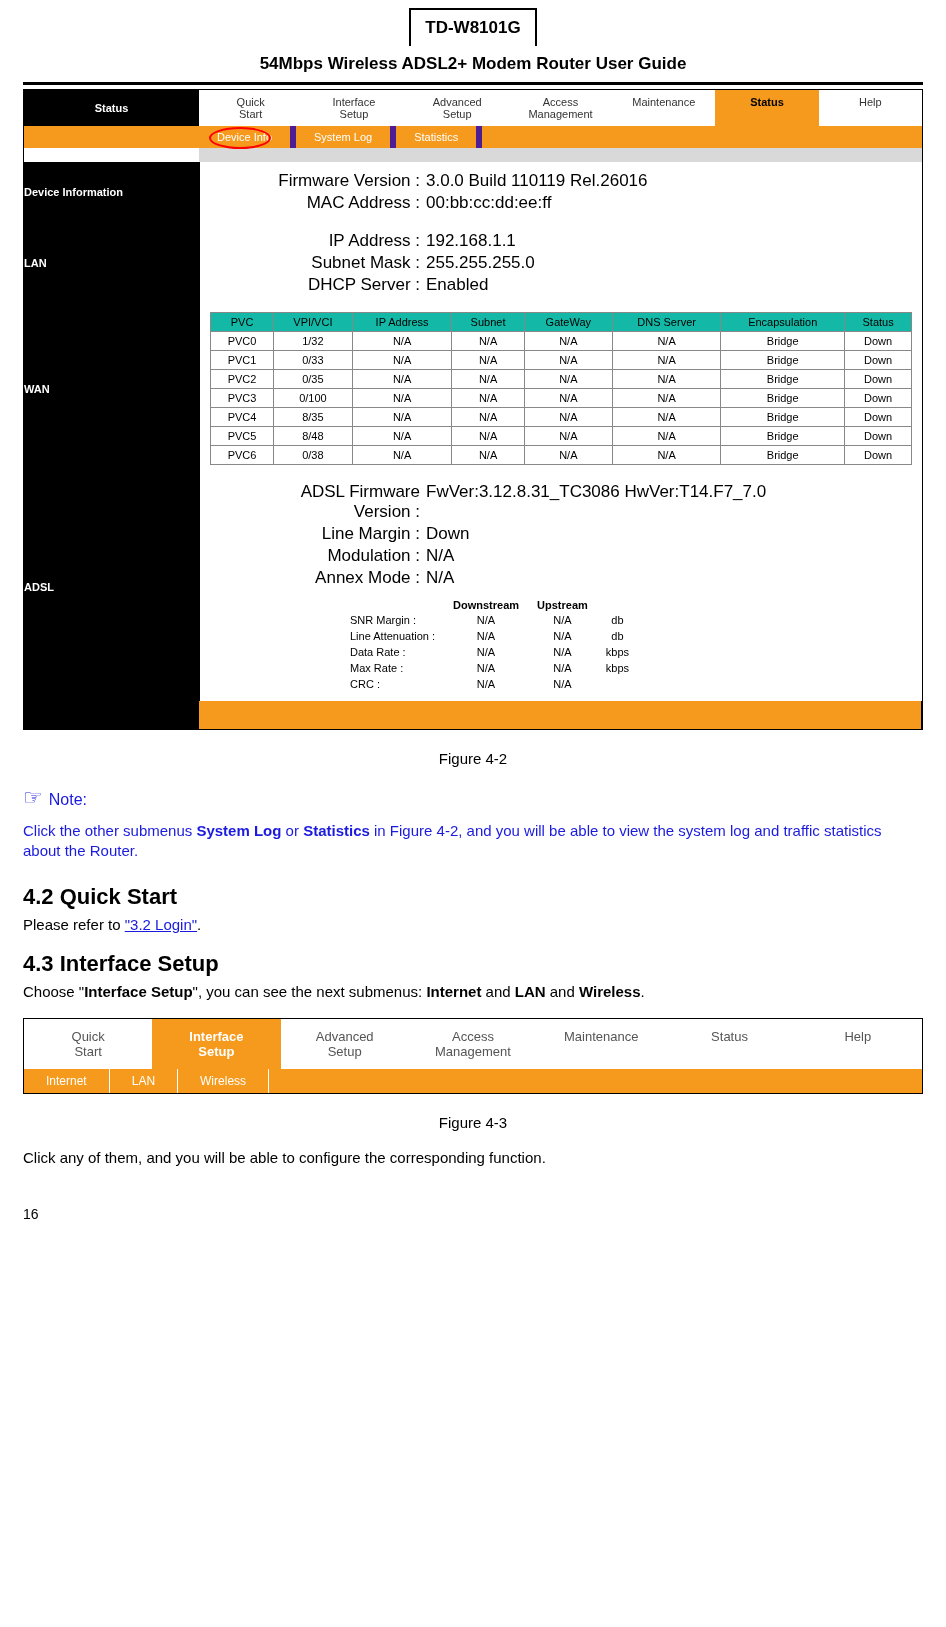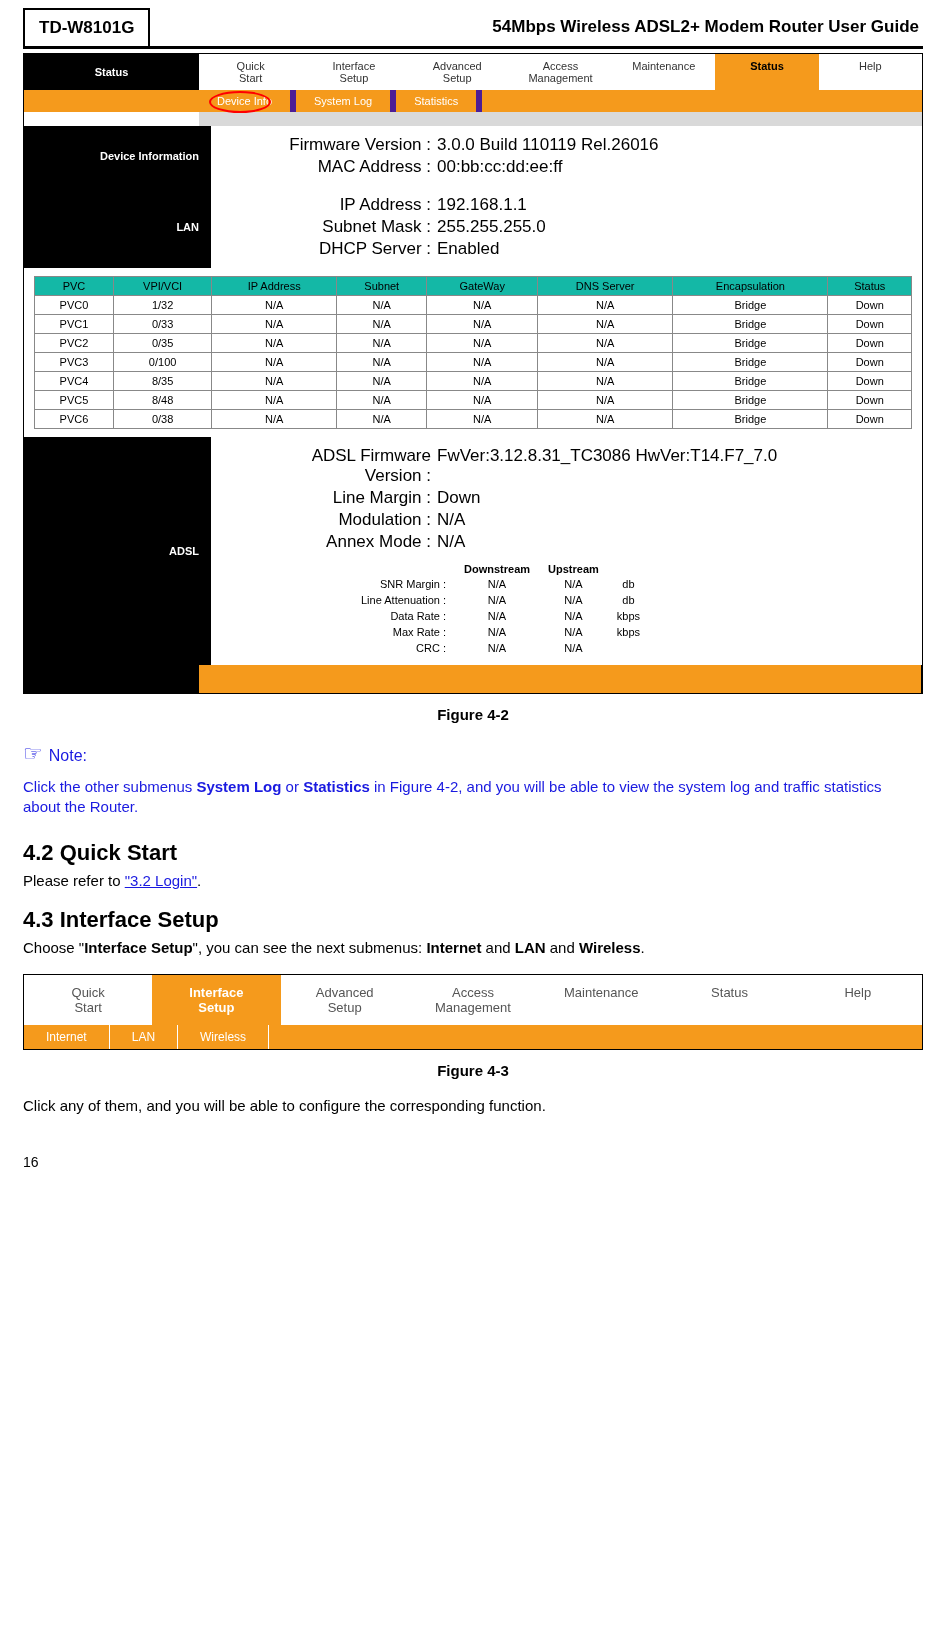--- a/index.html
+++ b/index.html
@@ -1,45 +1,45 @@
 <!DOCTYPE html>
 <html><head>
 <meta charset="utf-8">
 <style>
 body { font-family: Arial, sans-serif; font-size: 13px; margin: 0; background:#fff; }
 .page { width: 900px; margin: 0 auto 40px; padding: 0 15px; }
-.hdr { display:flex; align-items:center; border-bottom: 3px solid #000; padding: 8px 0 0; }
+.hdr { display:flex; align-items:center; border-bottom: 3px solid #000; padding: 8px 0 0; flex-direction: column; }
 .hdr .model { border: 2px solid #000; border-bottom:none; padding: 8px 14px; font-weight:bold; font-size:17px; }
 .hdr .title { flex:1; text-align:right; font-weight:bold; font-size:17px; padding:8px 4px; }
 .shot { border:1px solid #000; margin-top:4px; background:#fff; font-family: Verdana, Arial, sans-serif; font-size:11px;}
 .row { display:flex; align-items:stretch;}
 .sidecell { width:175px; background:#000; color:#fff; font-weight:bold; display:flex; align-items:center; justify-content:center; padding:6px 0;}
-.sidecell.small { justify-content:flex-end; padding-right:12px;}
+.sidecell.small { justify-content:flex-start; padding-right:1px;}
 .tabbar { flex:1; display:flex; background:#fff;}
 .tab { flex:1; text-align:center; padding:6px 2px; font-size:11px; color:#333;}
 .tab.active { background:#f59a1c; color:#000; font-weight:bold;}
 .subtabs { flex:1; display:flex; background:#f59a1c; align-items:center;}
 .subtab { color:#fff; font-size:11px; padding:5px 18px; border-right:6px solid #4c1d95;}
 .subtab.active { position:relative; }
 .subtab.active .circle { position:absolute; left:10px; top:1px; width:58px; height:18px; border:2px solid red; border-radius:50%; pointer-events:none;}
 .greybar { background:#d9d9d9; height:14px; flex:1;}
 .content { flex:1; padding:8px 10px 8px 40px;}
 .kv { display:flex; font-size:17px; padding:1px 0;}
 .kv .k { width:180px; text-align:right; padding-right:6px;}
 .kv .v { }
 table.wan { width:100%; border-collapse:collapse; font-size:11px;}
 table.wan th, table.wan td { border:1px solid #888; padding:3px 6px; text-align:center; font-weight:normal;}
 table.wan th { background:#14b8a6;}
 .adsltbl { font-size:11px; margin-top:8px;}
-.adsltbl td { padding:1px 8px; text-align:right;}
+.adsltbl td { padding:1px 8px; text-align:left;}
 .adsltbl td.l { text-align:center;}
 .adsltbl th { font-weight:bold; padding:0 8px;}
 .blackbar { background:#000; height:28px;}
 .orangebar { background:#f59a1c; height:28px; border-right:1px solid #000;}
-.caption { text-align:center; font-size:15px; margin:12px 0 18px;font-weight:bold;}
+.caption { text-align:center; font-size:15px; margin:20px 0 18px;}
 .note-h { color:#1a1ae0; font-weight:normal; font-size:16px;}
 .note-h .hand { font-size:22px; margin-right:6px;}
 .note-p { color:#1a1ae0; font-size:15px; margin:10px 0 22px; line-height:1.35;}
 .note-p b { color:#1a1ae0;}
 h2.sect { font-size:22px; font-weight:bold; margin:12px 0 6px;}
 .body-p { font-size:15px; margin:4px 0 18px;}
 a.link { color:#1a1ae0; text-decoration:underline;}
 .shot2 { border:1px solid #000; font-family: Verdana, Arial, sans-serif; overflow:hidden;}
 .shot2 .tabs2 { display:flex;}
 .shot2 .tabs2 .t { flex:1; text-align:center; padding:10px 2px; font-size:13px; color:#555;}
@@ -116,20 +116,23 @@
             <div class="v">255.255.255.0</div>
           </div>
         <div class="kv">
             <div class="k">DHCP Server :</div>
             <div class="v">Enabled</div>
           </div>
       </div>
     </div>
 
     <div class="row">
+      <div class="sidecell small">
+          <span>WAN</span>
+        </div>
       <div class="content" style="padding-left:10px;">
         <table class="wan">
             <thead>
               <tr id="wanhead">
                 <th>PVC</th>
                 <th>VPI/VCI</th>
                 <th>IP Address</th>
                 <th>Subnet</th>
                 <th>GateWay</th>
                 <th>DNS Server</th>

